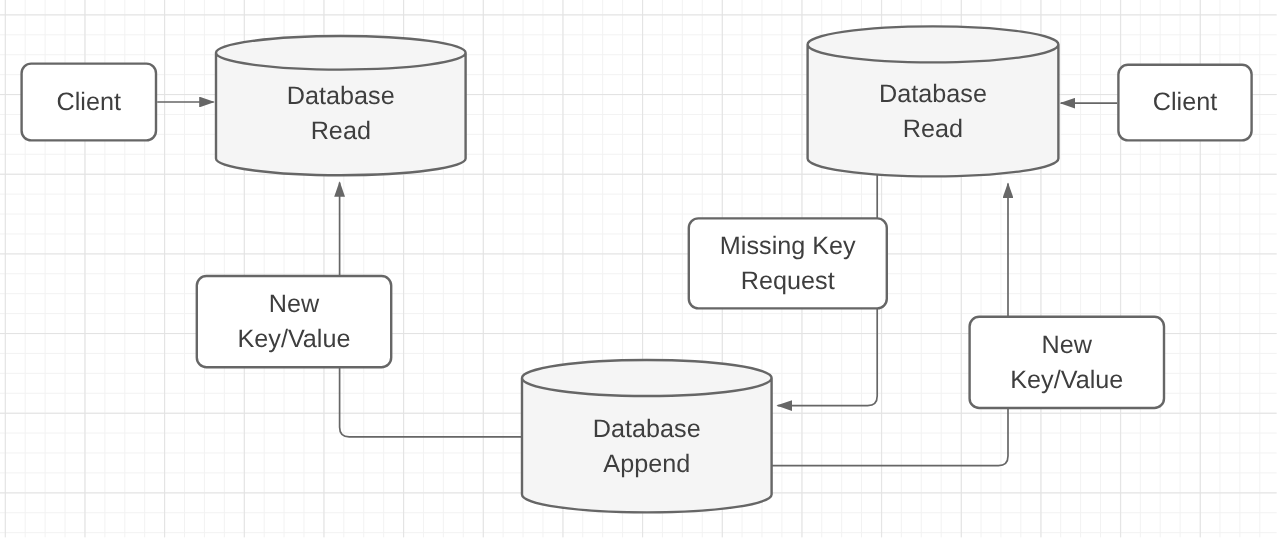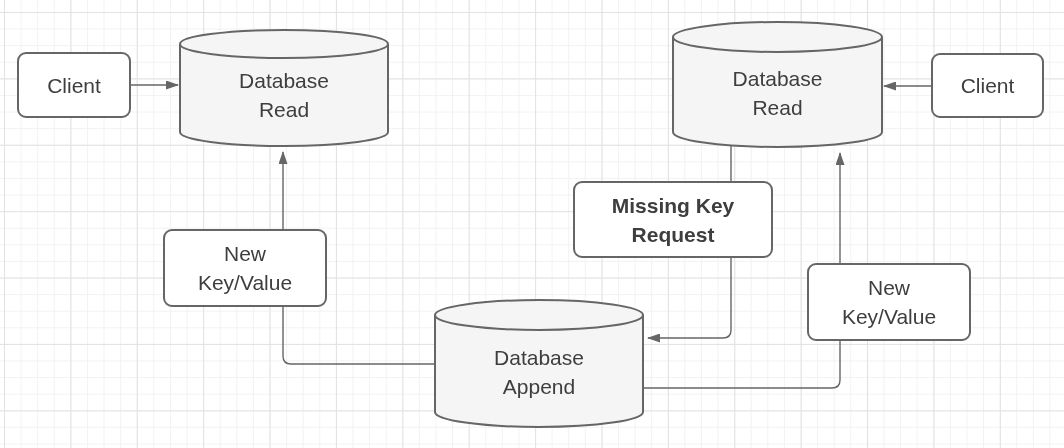--- a/index.html
+++ b/index.html
@@ -78,18 +78,18 @@
   <div class="node-label" style="left:673px; top:22px; width:209px; height:125px; padding-top:16px;">Database
 Read</div>
   <div class="node-label" style="left:435px; top:300px; width:208px; height:127px; padding-top:16px;">Database
 Append</div>
 
   <div class="label-box" style="left:17px; top:52px; width:114px; height:66px;">Client</div>
   <div class="label-box" style="left:931px; top:53px; width:113px; height:65px;">Client</div>
 
   <div class="label-box" style="left:163px; top:229px; width:164px; height:78px;">New
 Key/Value</div>
-  <div class="label-box" style="left:573px; top:181px; width:200px; height:77px;font-weight:bold;">Missing Key
+  <div class="label-box" style="left:573px; top:181px; width:167px; height:77px;">Missing Key
 Request</div>
   <div class="label-box" style="left:807px; top:263px; width:164px; height:78px;">New
 Key/Value</div>
 
 </div>
 
 </body></html>

